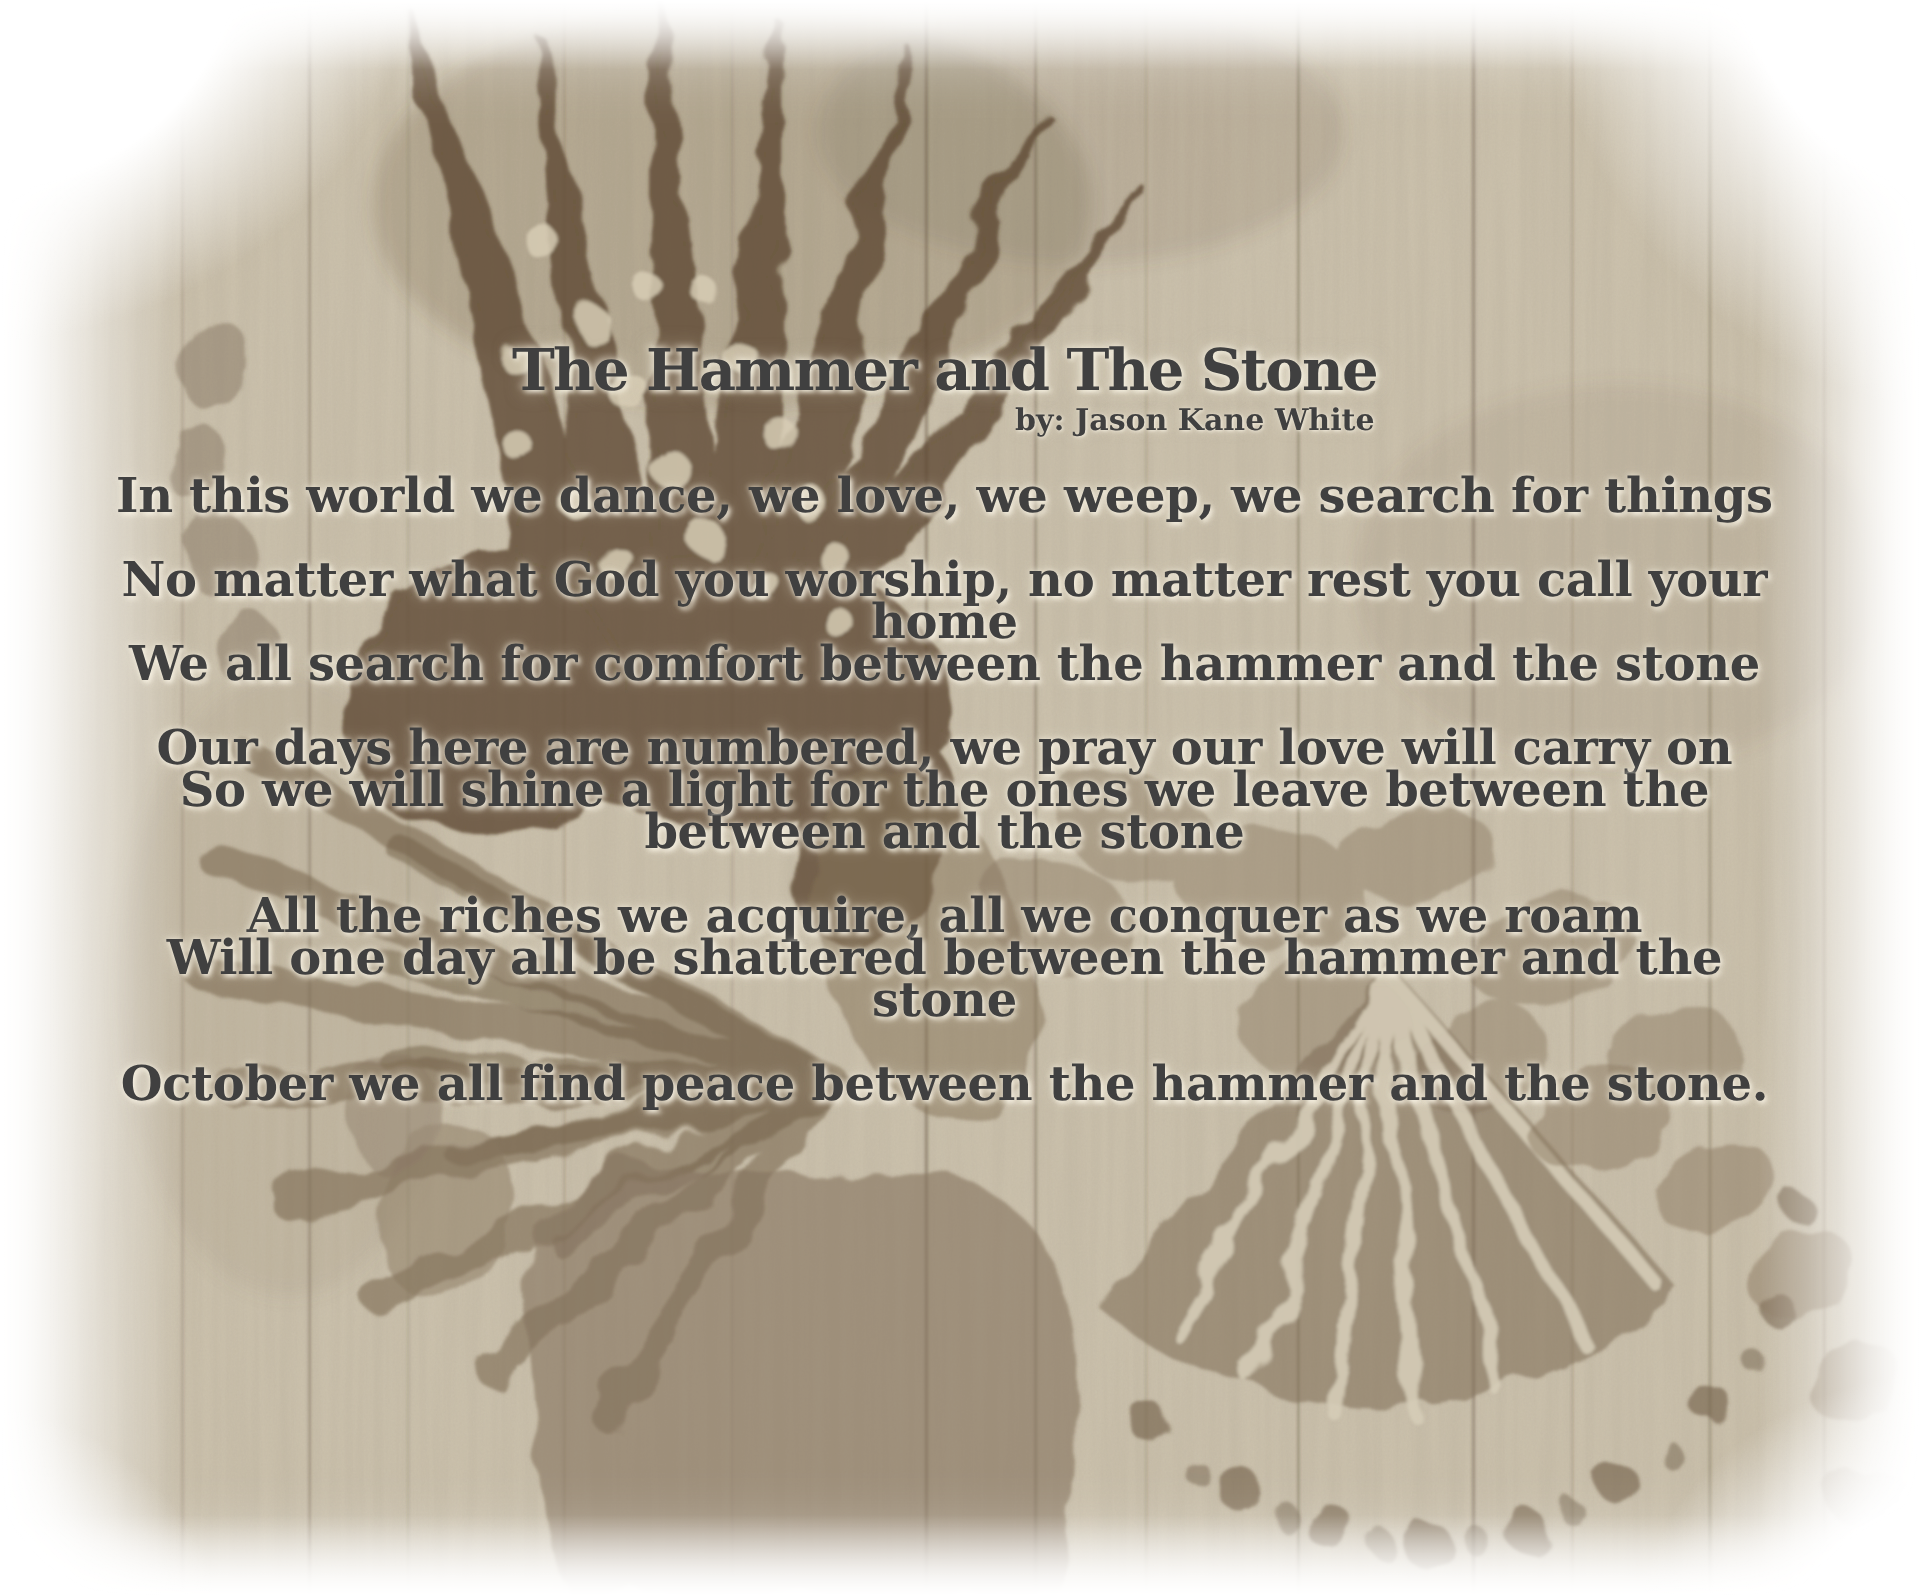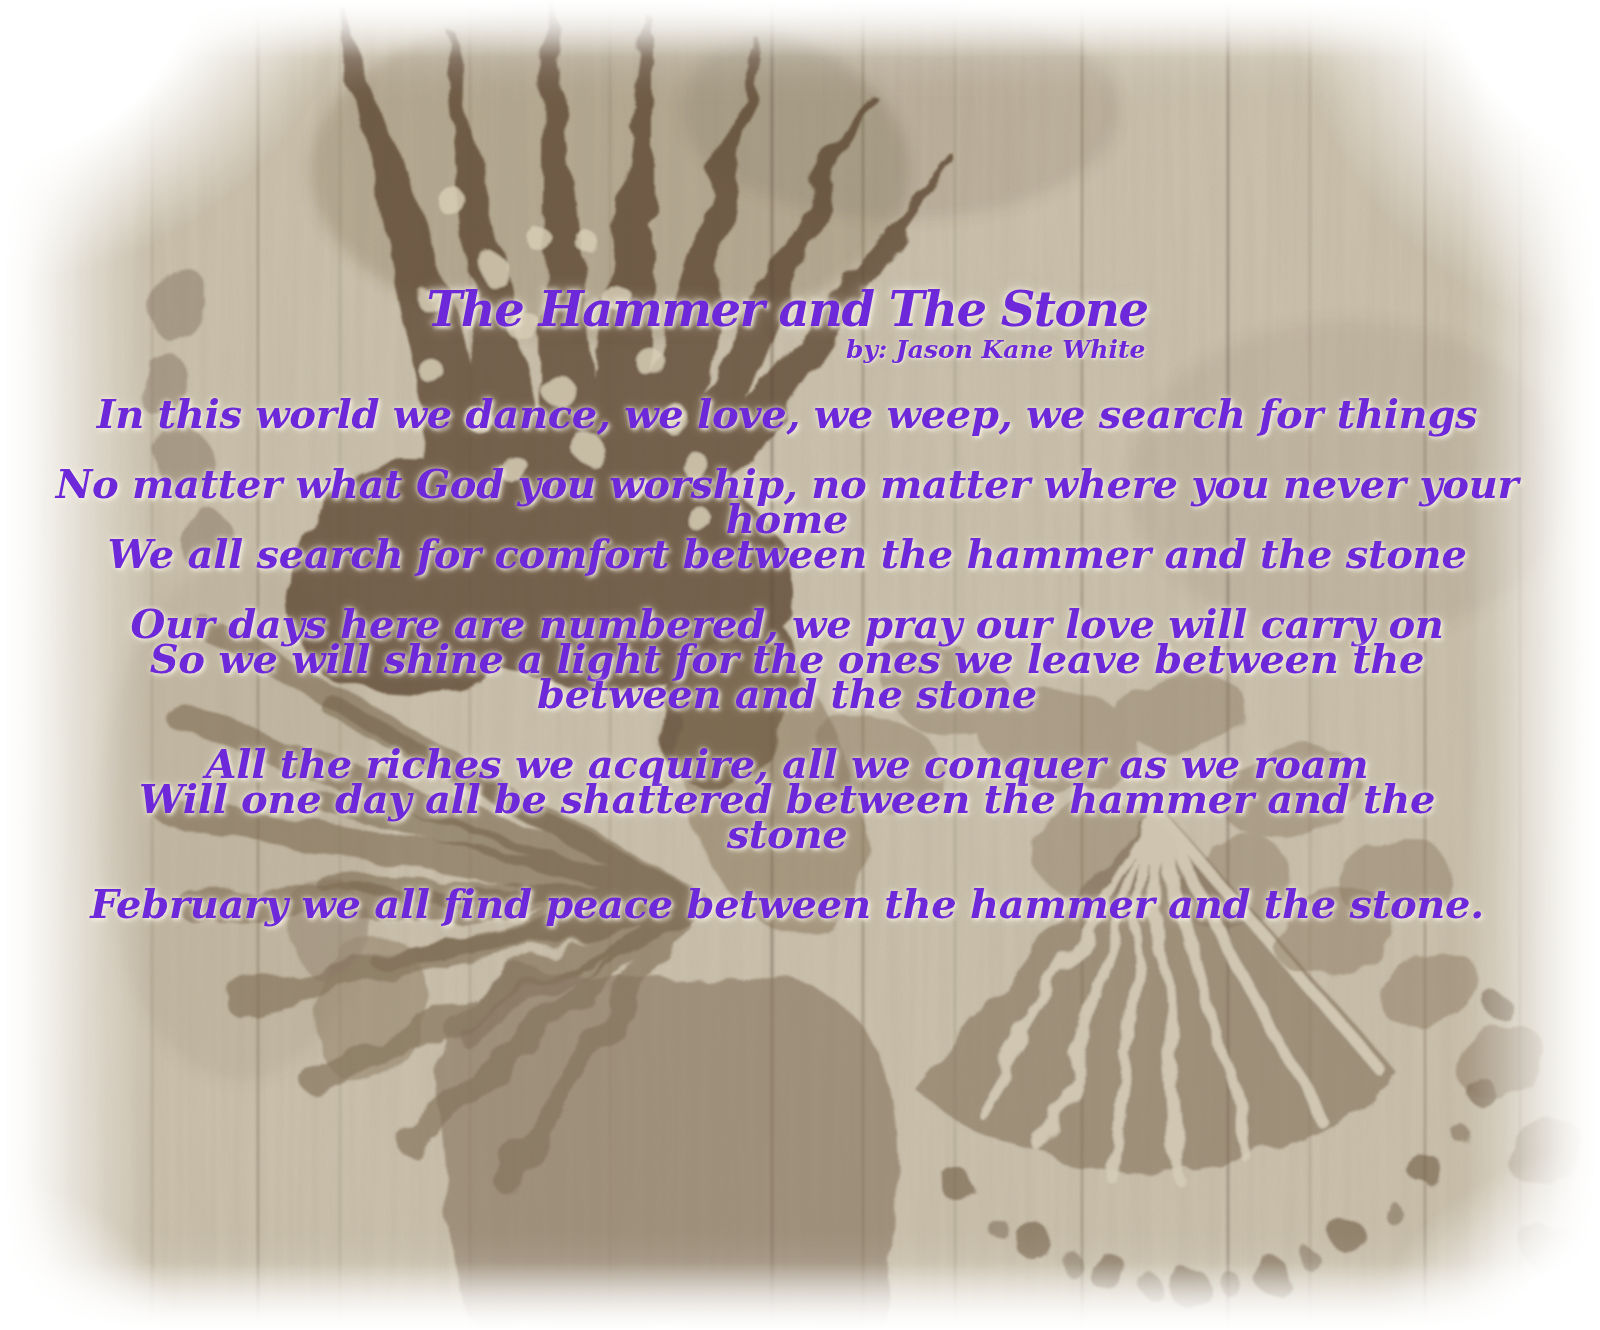--- a/index.html
+++ b/index.html
@@ -16,22 +16,22 @@
       linear-gradient(to right, #fff 0px, rgba(255,255,255,0) 155px),
       linear-gradient(to left, #fff 0px, rgba(255,255,255,0) 135px),
       linear-gradient(to bottom, #fff 0px, rgba(255,255,255,0) 58px),
       linear-gradient(to top, #fff 0px, rgba(255,255,255,0) 68px);
     box-shadow: inset 0 0 70px 25px #ffffff;
   }
   .content{
     position:absolute;left:0;right:26px;top:283px;
     text-align:center;
     font-family:"DejaVu Serif", serif;
-    font-weight:bold;font-style:italic;
-    color:#6d28d9;
+    font-weight:bold;
+    color:#404040;
   }
   .title-wrap{display:inline-block;text-align:right;margin:0 auto;}
   .title{
     font-size:48px;line-height:52px;letter-spacing:-1.5px;text-align:center;
     text-shadow:2px 2px 4px rgba(248,243,228,.95), -2px -2px 5px rgba(248,243,228,.55), 0 0 16px rgba(248,243,228,.5);
   }
   .byline{
     font-size:25px;line-height:29px;margin-top:0;padding-right:2px;
     text-shadow:1px 1px 3px rgba(248,243,228,.9), 0 0 10px rgba(248,243,228,.5);
   }
@@ -227,32 +227,32 @@
     <div class="title-wrap">
       <div class="title">The Hammer and The Stone</div>
       <div class="byline">by: Jason Kane White</div>
     </div>
 
     <div class="poem">
       <div class="stanza">
         <div class="line">In this world we dance, we love, we weep, we search for things</div>
       </div>
       <div class="stanza">
-        <div class="line">No matter what God you worship, no matter where you never your</div>
+        <div class="line">No matter what God you worship, no matter rest you call your</div>
         <div class="line">home</div>
         <div class="line">We all search for comfort between the hammer and the stone</div>
       </div>
       <div class="stanza">
         <div class="line">Our days here are numbered, we pray our love will carry on</div>
         <div class="line">So we will shine a light for the ones we leave between the</div>
         <div class="line">between and the stone</div>
       </div>
       <div class="stanza">
         <div class="line">All the riches we acquire, all we conquer as we roam</div>
         <div class="line">Will one day all be shattered between the hammer and the</div>
         <div class="line">stone</div>
       </div>
       <div class="stanza">
-        <div class="line">February we all find peace between the hammer and the stone.</div>
+        <div class="line">October we all find peace between the hammer and the stone.</div>
       </div>
     </div>
   </div>
 </div>
 
 </body></html>

